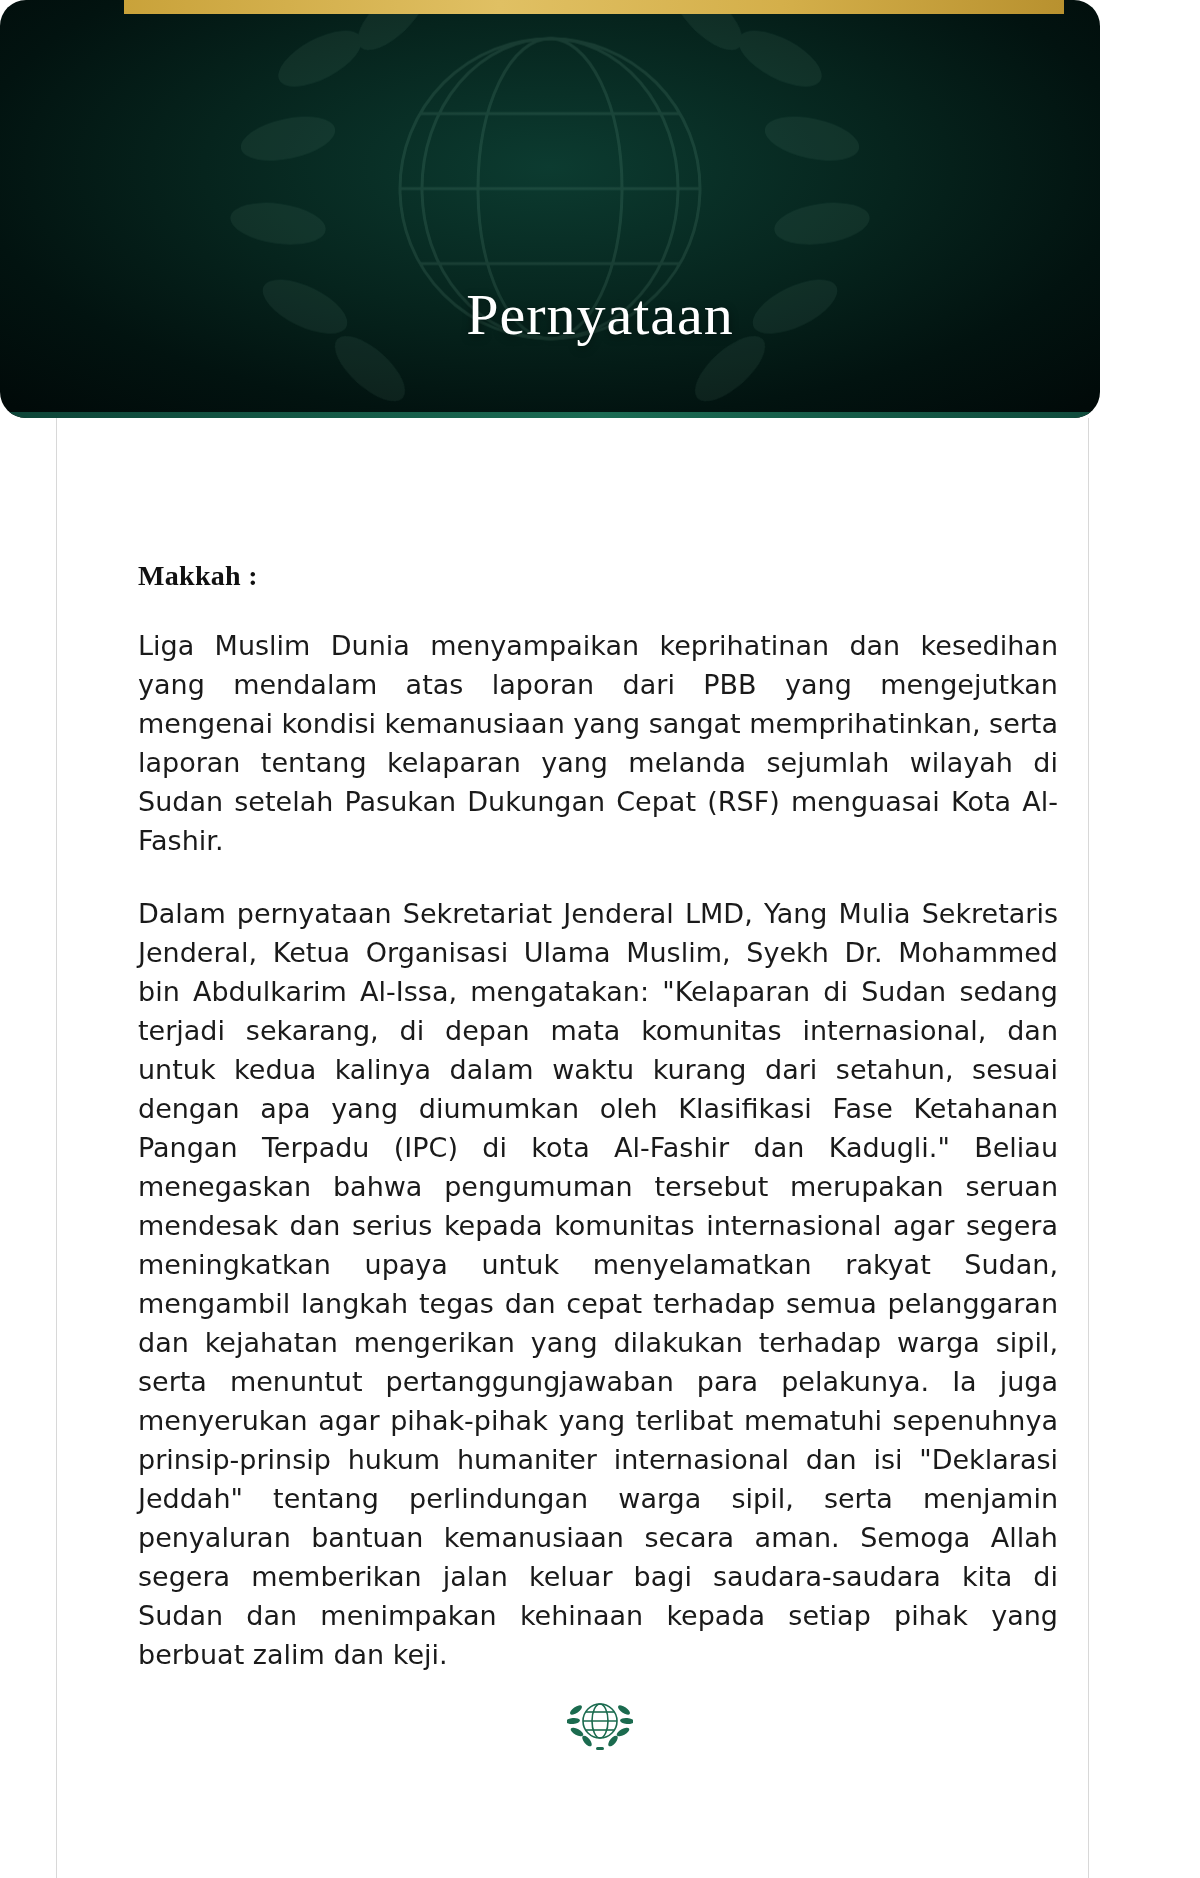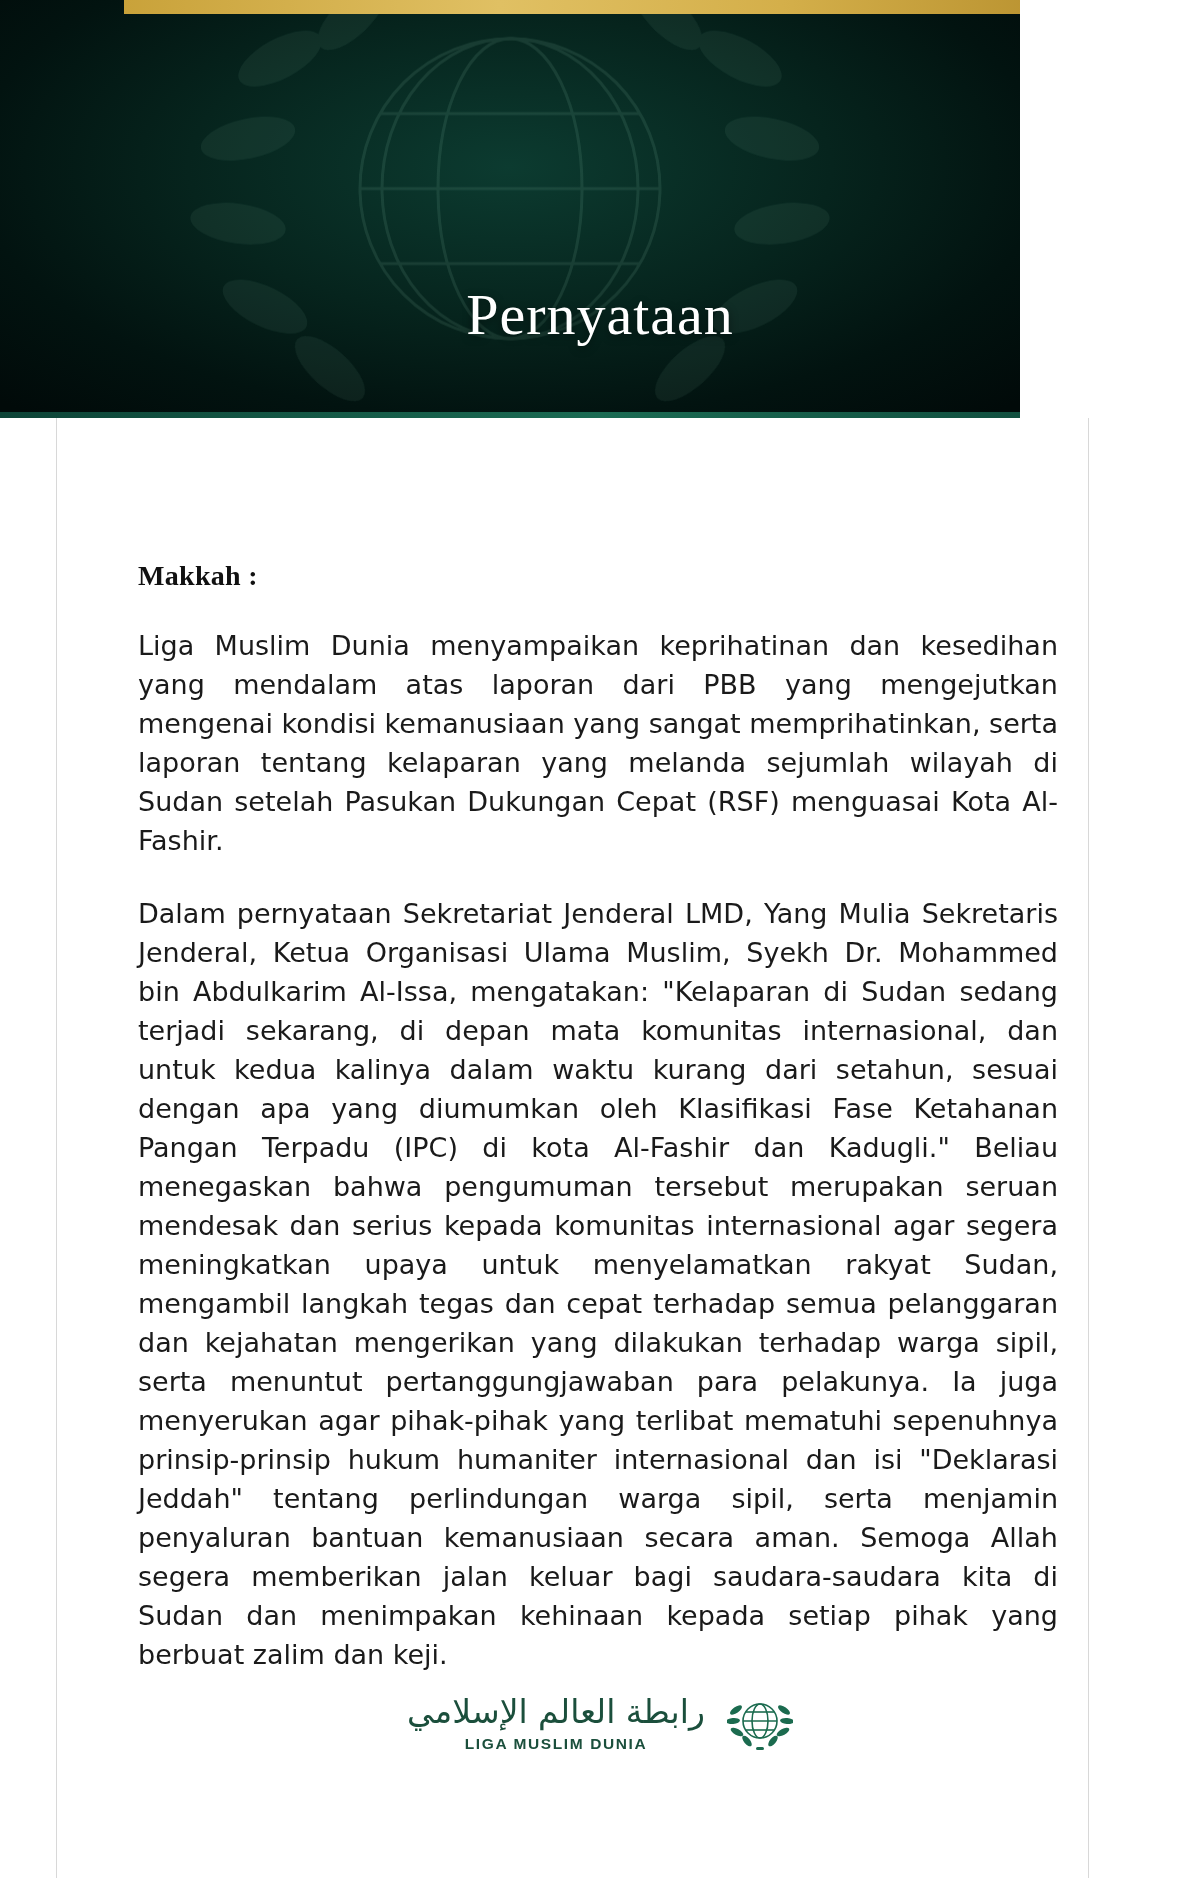--- a/index.html
+++ b/index.html
@@ -18,24 +18,25 @@
     position: relative;
     width: 1200px;
     height: 1878px;
     background: #ffffff;
     overflow: hidden;
   }
 
   
   .header {
     position: relative;
-    width: 1020px;
+    width: 1100px;
     height: 418px;
     background: radial-gradient(ellipse 70% 80% at 50% 40%, #0c3b30 0%, #06241d 45%, #021310 75%, #010a09 100%);
     overflow: hidden;
+    border-radius: 26px;
   }
   .gold-bar {
     position: absolute;
     top: 0;
     left: 124px;
     width: 940px;
     height: 14px;
     background: linear-gradient(90deg, #c9a23a 0%, #e0c063 40%, #d4af4a 70%, #b8912f 100%);
     z-index: 5;
   }
@@ -207,24 +208,20 @@
     <div class="right-rule"></div>
 
     <div class="doc-body">
       <div class="dateline">Makkah :</div>
       <p class="para">Liga Muslim Dunia menyampaikan keprihatinan dan kesedihan yang mendalam atas laporan dari PBB yang mengejutkan mengenai kondisi kemanusiaan yang sangat memprihatinkan, serta laporan tentang kelaparan yang melanda sejumlah wilayah di Sudan setelah Pasukan Dukungan Cepat (RSF) menguasai Kota Al-Fashir.</p>
       <p class="para">Dalam pernyataan Sekretariat Jenderal LMD, Yang Mulia Sekretaris Jenderal, Ketua Organisasi Ulama Muslim, Syekh Dr. Mohammed bin Abdulkarim Al-Issa, mengatakan: "Kelaparan di Sudan sedang terjadi sekarang, di depan mata komunitas internasional, dan untuk kedua kalinya dalam waktu kurang dari setahun, sesuai dengan apa yang diumumkan oleh Klasifikasi Fase Ketahanan Pangan Terpadu (IPC) di kota Al-Fashir dan Kadugli." Beliau menegaskan bahwa pengumuman tersebut merupakan seruan mendesak dan serius kepada komunitas internasional agar segera meningkatkan upaya untuk menyelamatkan rakyat Sudan, mengambil langkah tegas dan cepat terhadap semua pelanggaran dan kejahatan mengerikan yang dilakukan terhadap warga sipil, serta menuntut pertanggungjawaban para pelakunya. Ia juga menyerukan agar pihak-pihak yang terlibat mematuhi sepenuhnya prinsip-prinsip hukum humaniter internasional dan isi "Deklarasi Jeddah" tentang perlindungan warga sipil, serta menjamin penyaluran bantuan kemanusiaan secara aman. Semoga Allah segera memberikan jalan keluar bagi saudara-saudara kita di Sudan dan menimpakan kehinaan kepada setiap pihak yang berbuat zalim dan keji.</p>
     </div>
   </div>
 
   <div class="footer">
-    <div class="footer-word">
-      <div class="footer-arabic">رابطة العالم الإسلامي</div>
-      <div class="footer-latin">LIGA MUSLIM DUNIA</div>
-    </div>
     <div class="footer-mark">
       <svg width="66" height="66" viewBox="0 0 66 66" xmlns="http://www.w3.org/2000/svg">
         <g fill="none" stroke="#1b6b4f" stroke-width="1.6">
           <circle cx="33" cy="31" r="17"></circle>
           <ellipse cx="33" cy="31" rx="8" ry="17"></ellipse>
           <line x1="16" y1="31" x2="50" y2="31"></line>
           <path d="M19 22 H47"></path>
           <path d="M19 40 H47"></path>
         </g>
         <g fill="#1b6b4f">

